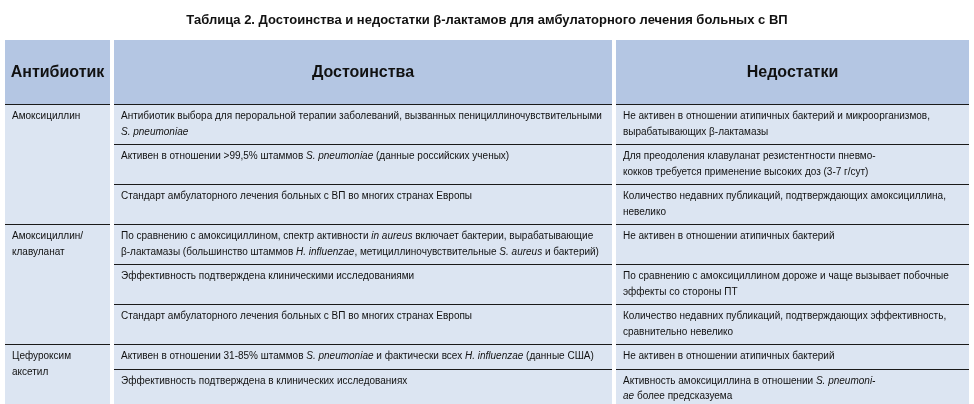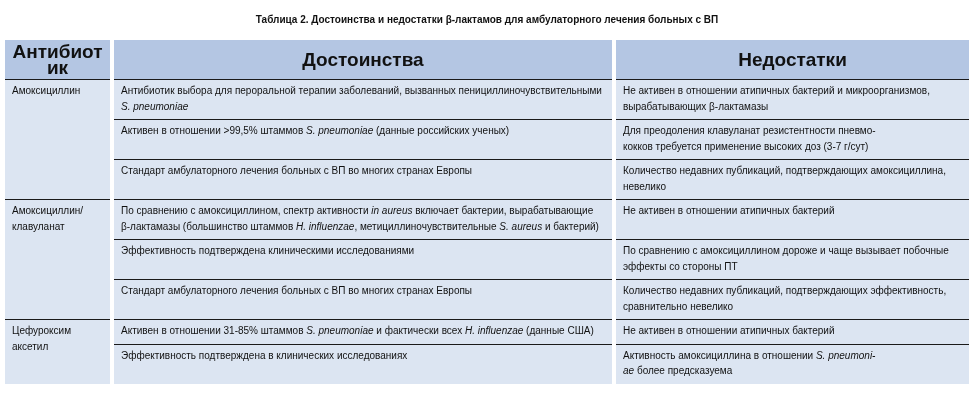--- a/index.html
+++ b/index.html
@@ -12,21 +12,21 @@
     width: 974px;
     height: 404px;
     overflow: hidden;
     background: var(--page-bg, #ffffff);
     font-family: "Liberation Sans", sans-serif;
     color: var(--text, #111111);
   }
   .title {
     text-align: center;
     font-weight: bold;
-    font-size: 10px;
+    font-size: 13px;
     line-height: 16px;
     padding: 12px 10px 12px 10px;
   }
   table.tbl {
     border-collapse: collapse;
     table-layout: fixed;
     width: 964px;
     margin-left: 5px;
   }
   table.tbl th, table.tbl td {
@@ -34,25 +34,25 @@
     line-height: 15.5px;
     vertical-align: top;
     text-align: left;
     padding: 3px 8px 5px 7px;
     background: var(--body-bg, #dce5f2);
     word-wrap: break-word;
   }
   table.tbl th.h {
     background: var(--header-bg, #b4c6e3);
     font-weight: bold;
-    font-size: 19px;
+    font-size: 16px;
     text-align: center;
     vertical-align: middle;
     height: 24px;
-    padding: 4px 4px;
+    padding: 20px 4px;
   }
   table.tbl .sp {
     background: var(--gutter, #ffffff);
     padding: 0;
     border: none;
   }
   td.ab {
     padding-left: 4px;
   }
   

